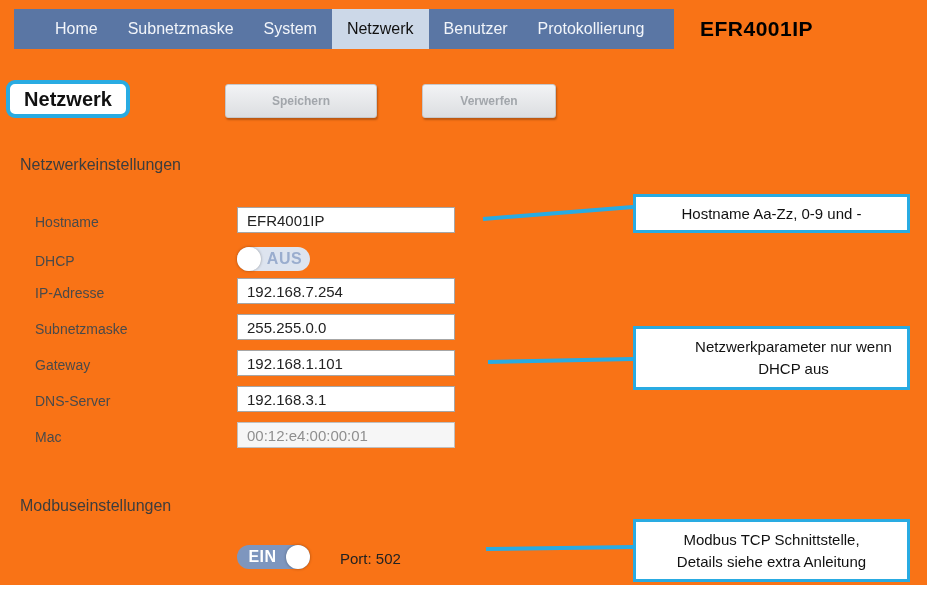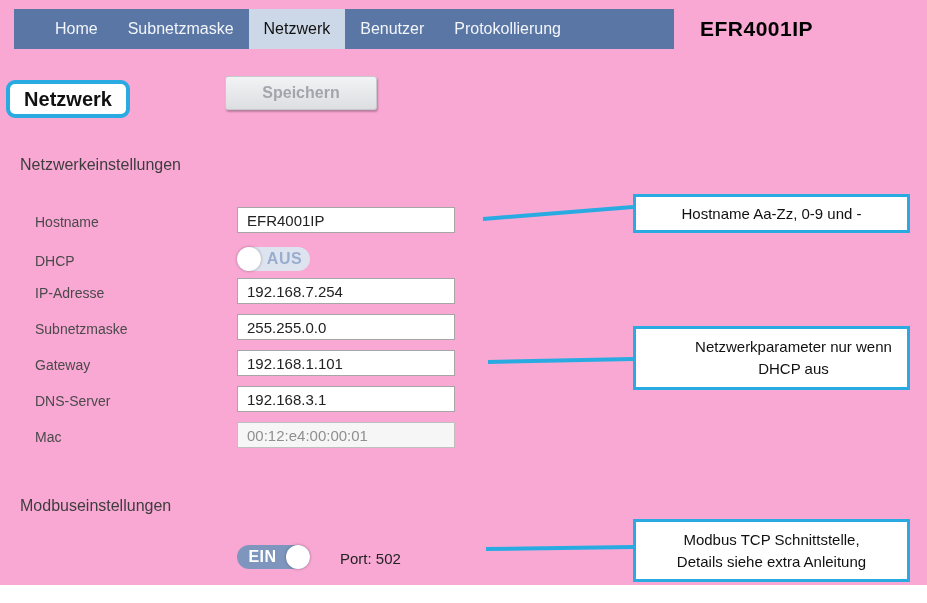--- a/index.html
+++ b/index.html
@@ -3,21 +3,21 @@
 <meta charset="utf-8">
 <style>
   html, body { margin: 0; padding: 0; background: #ffffff; }
   * { box-sizing: border-box; }
   body { font-family: "Liberation Sans", sans-serif; }
 
   .stage {
     position: relative;
     width: 927px;
     height: 585px;
-    background: #f9a8d4;
+    background: #f97316;
     overflow: hidden;
   }
 
   
   .navbar {
     position: absolute;
     left: 14px; top: 9px;
     width: 660px; height: 40px;
     background: #5a76a4;
     display: flex;
@@ -60,29 +60,29 @@
     justify-content: center;
   }
   .heading-box span {
     font-size: 20px;
     font-weight: bold;
     color: #111111;
   }
 
   .btn {
     position: absolute;
-    top: 76px;
+    top: 84px;
     height: 34px;
     background: linear-gradient(#f2f3f5, #dcdee1);
     border: 1px solid #c6c8cb;
     border-radius: 3px;
     box-shadow: 1px 2px 2px rgba(0,0,0,0.25);
     color: #a2a6ab;
     font-family: "Liberation Sans", sans-serif;
-    font-size: 16px;
+    font-size: 12px;
     font-weight: bold;
     cursor: default;
   }
   .btn-save { left: 225px; width: 152px; }
   .btn-discard { left: 422px; width: 134px; }
 
   
   .section-title {
     position: absolute;
     left: 20px;
@@ -184,32 +184,34 @@
   }
 </style>
 </head>
 <body>
 
 <div class="stage">
 
   <nav class="navbar">
     <div class="nav-item">Home</div>
     <div class="nav-item">Subnetzmaske</div>
+    <div class="nav-item">System</div>
     <div class="nav-item active">Netzwerk</div>
     <div class="nav-item">Benutzer</div>
     <div class="nav-item">Protokollierung</div>
   </nav>
 
   <div class="app-title">EFR4001IP</div>
 
   <div class="heading-box">
     <span>Netzwerk</span>
   </div>
 
   <button class="btn btn-save" disabled="">Speichern</button>
+  <button class="btn btn-discard" disabled="">Verwerfen</button>
 
   <div class="section-title" style="top:156px;">Netzwerkeinstellungen</div>
 
   <label class="field-label" style="top:214px;">Hostname</label>
   <input class="text-input" style="top: 207px;" type="text" value="EFR4001IP">
 
   <label class="field-label" style="top:253px;">DHCP</label>
   <div class="toggle off" style="top:247px;">
     <span class="knob"></span>
     <span class="state-label">AUS</span>

